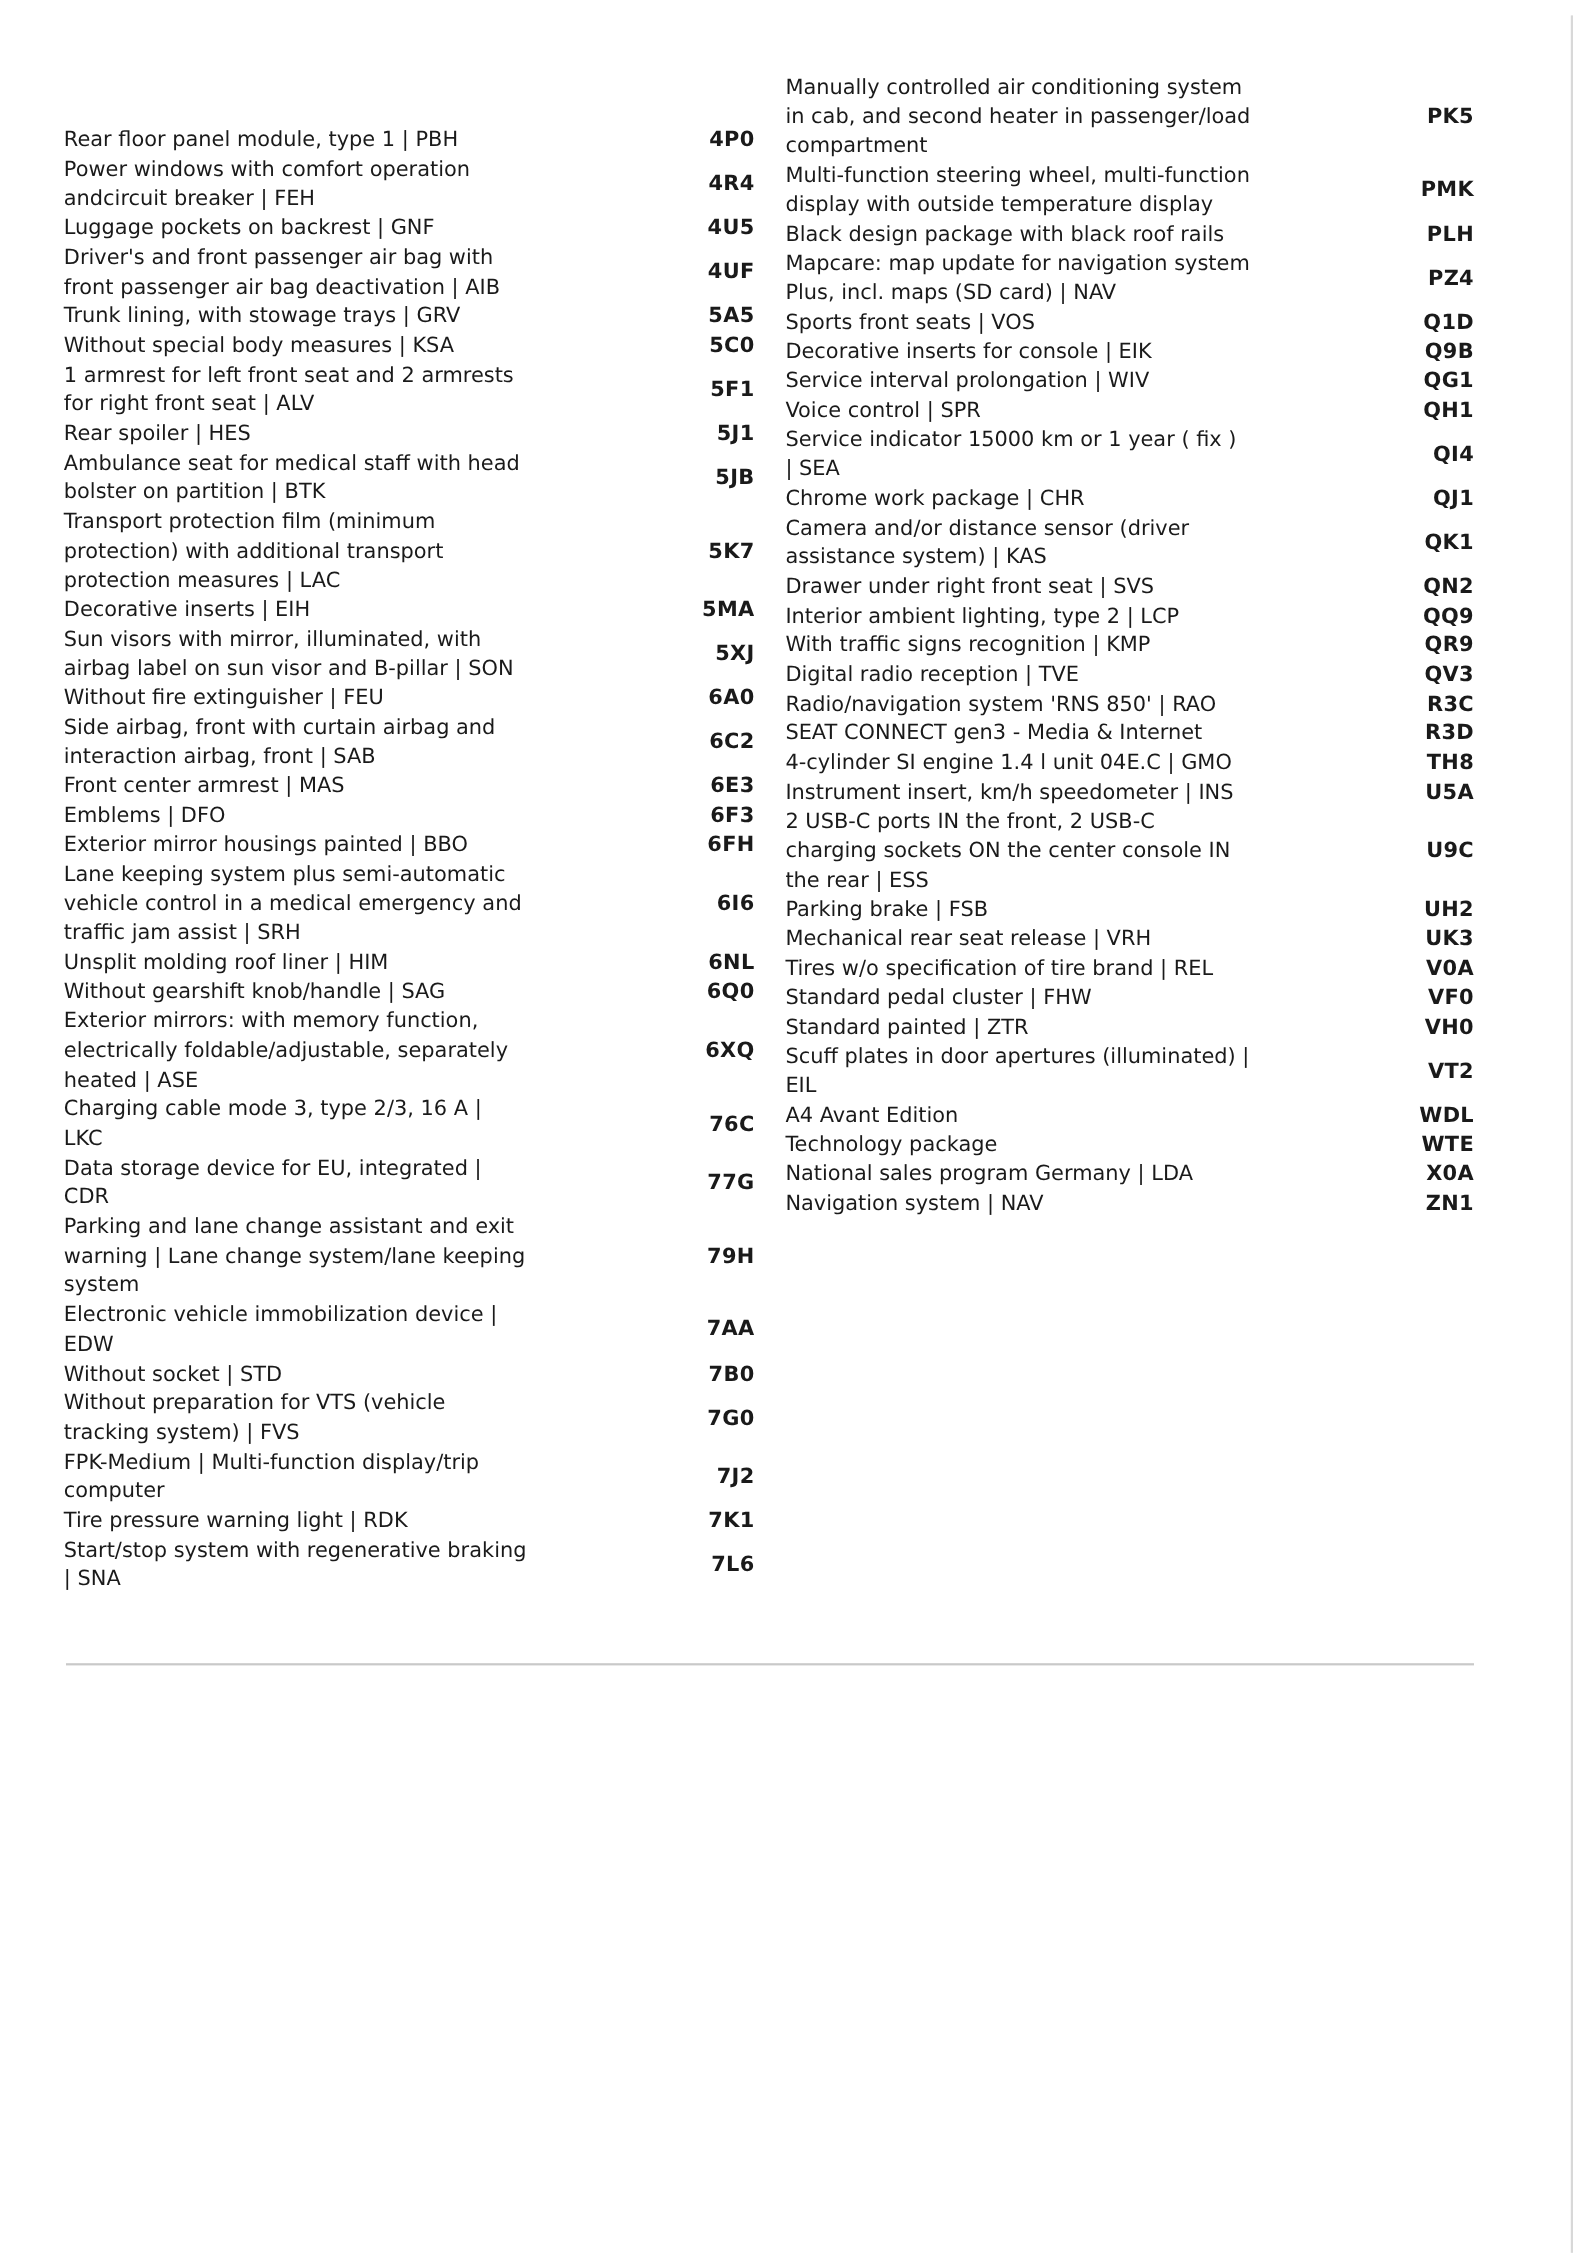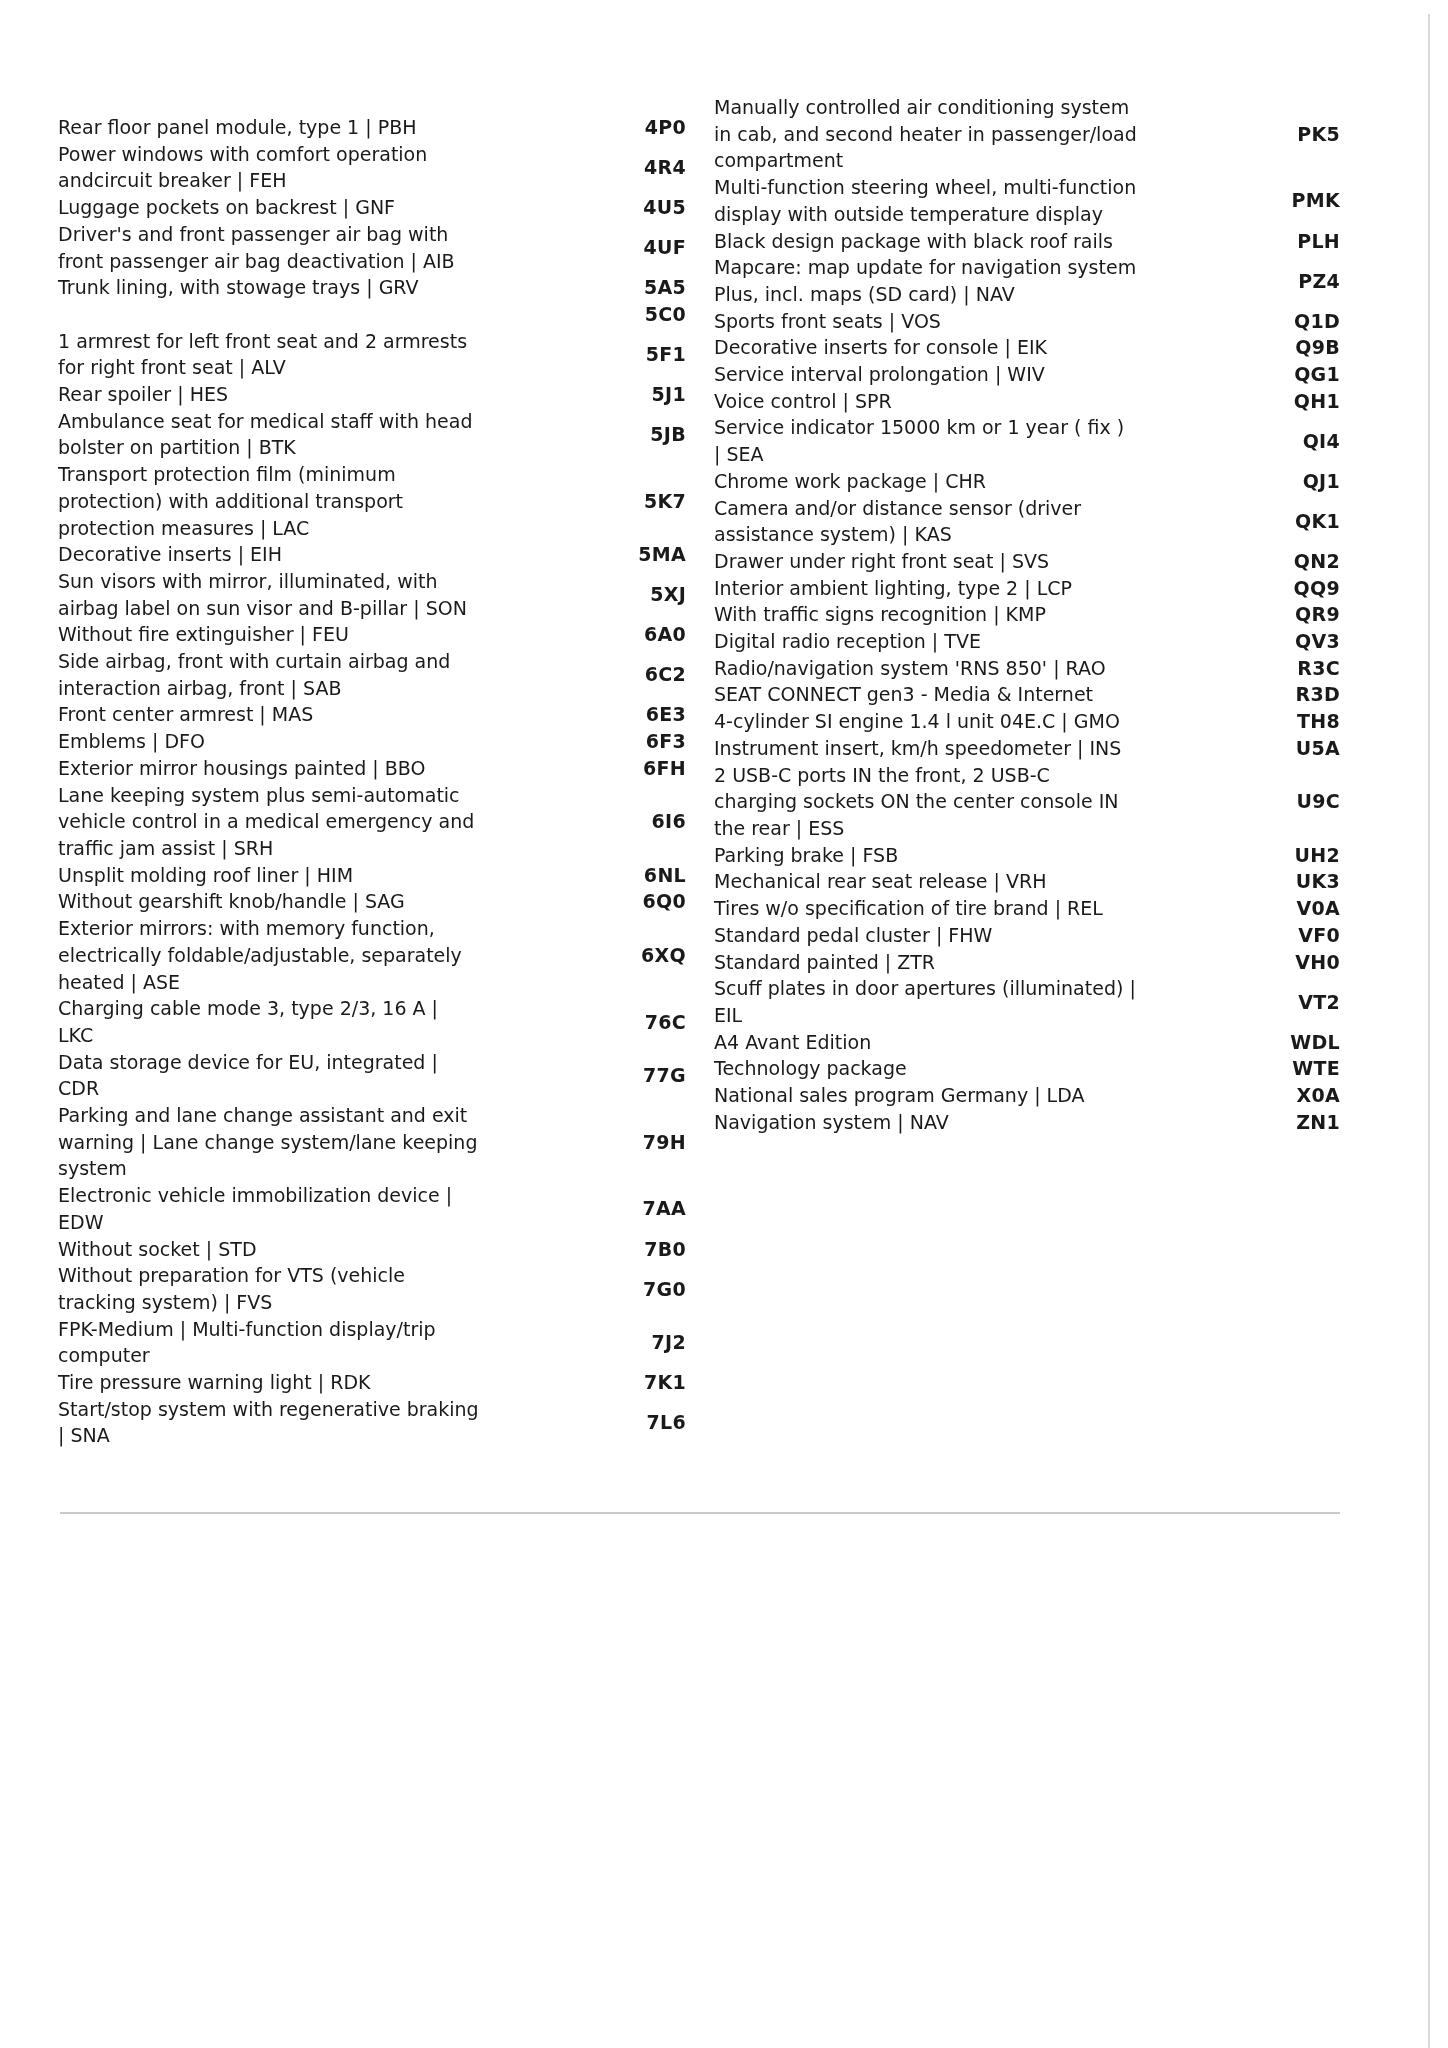--- a/index.html
+++ b/index.html
@@ -12,21 +12,21 @@
       color: #1a1a1a;
     }
     .page-edge {
       position: absolute; left: 1428px; top: 14px;
       width: 2px; height: 2034px; background: #d8d8d8;
     }
     .col {
       position: absolute; top: 66px;
     }
     .col-left { left: 58px; width: 628px; margin-top: 48px; }
-    .col-right { left: 714px; width: 626px; margin-top: 28px; }
+    .col-right { left: 714px; width: 626px; }
     .row {
       display: flex; align-items: center;
       font-size: 19px; line-height: 26.7px;
     }
     .desc {
       flex: 0 0 auto;
       white-space: pre-line;
     }
     .col-left .desc { width: 460px; }
     .col-right .desc { width: 460px; }
@@ -62,20 +62,21 @@
     <div class="row">
       <span class="desc">Driver's and front passenger air bag with
 front passenger air bag deactivation | AIB</span>
       <span class="code">4UF</span>
     </div>
     <div class="row">
       <span class="desc">Trunk lining, with stowage trays | GRV</span>
       <span class="code">5A5</span>
     </div>
     <div class="row">
+      <span class="desc">Without special body measures | KSA</span>
       <span class="code">5C0</span>
     </div>
     <div class="row">
       <span class="desc">1 armrest for left front seat and 2 armrests
 for right front seat | ALV</span>
       <span class="code">5F1</span>
     </div>
     <div class="row">
       <span class="desc">Rear spoiler | HES</span>
       <span class="code">5J1</span>

